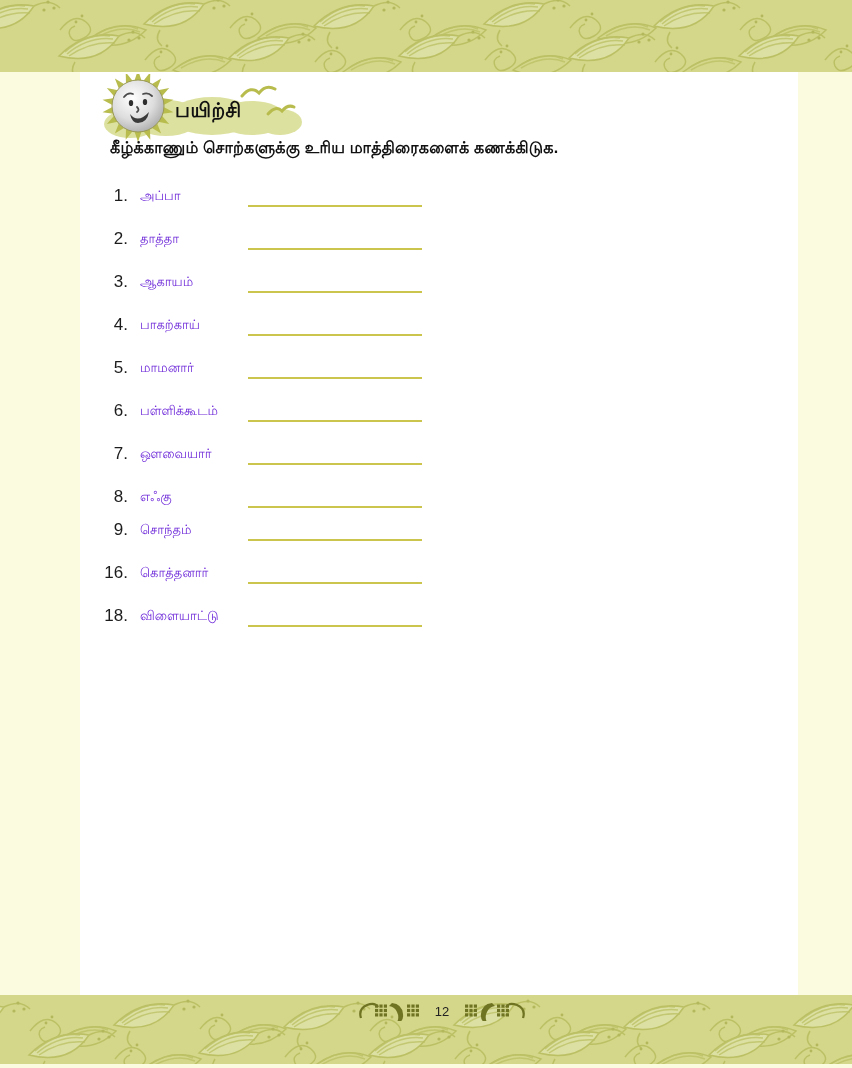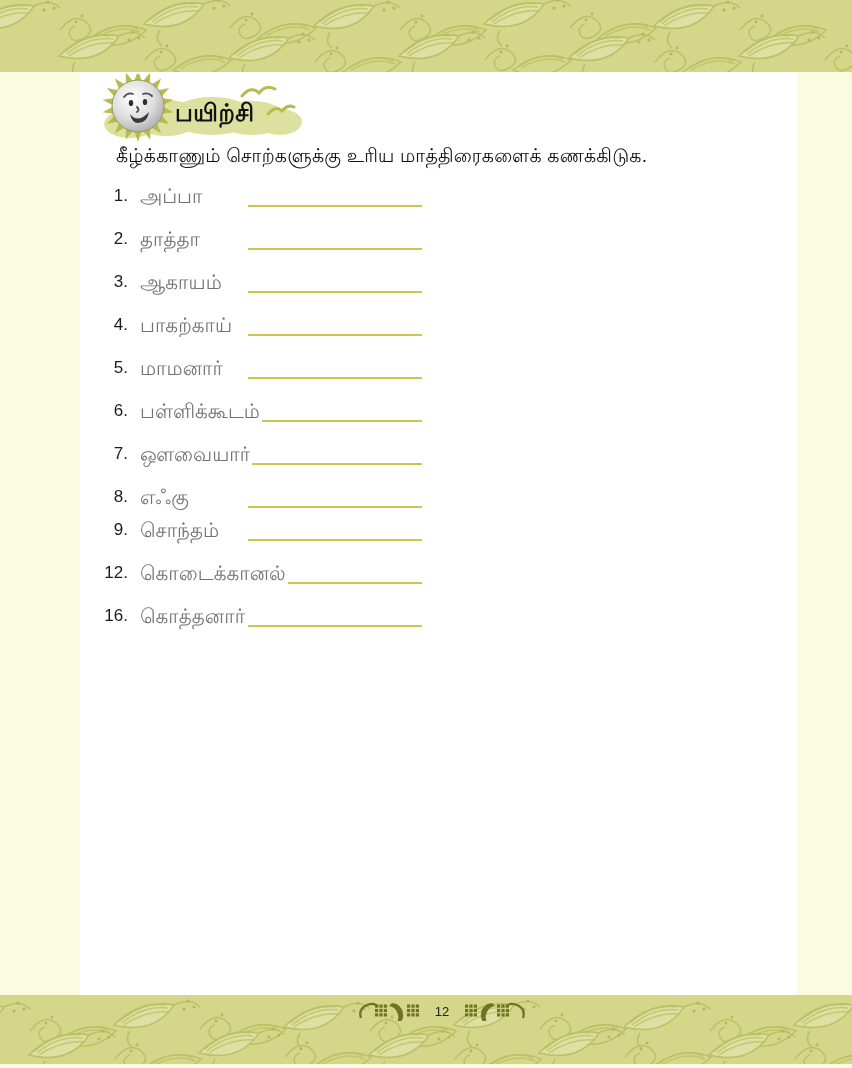--- a/index.html
+++ b/index.html
@@ -20,41 +20,41 @@
   .strip{position:absolute;top:72px;height:923px;background:#fbfbdf;}
   .strip-left{left:0;width:80px;}
   .strip-right{left:798px;width:54px;}
   
   .content{position:absolute;left:80px;top:72px;width:718px;height:923px;background:#ffffff;}
   
   .badge{position:absolute;left:0px;top:0px;width:320px;height:80px;}
   .badge-svg{position:absolute;left:4px;top:2px;}
   .badge-label{
     position:absolute;left:95px;top:27px;
-    font-size:24px;font-weight:bold;color:#111;letter-spacing:.5px;
+    font-size:20px;font-weight:bold;color:#111;letter-spacing:.5px;
   }
   
   .instruction{
-    position:absolute;left:25px;top:62px;width:670px;margin:11px;
-    font-size:19px;font-weight:normal;color:#111;letter-spacing:.2px;
+    position:absolute;left:25px;top:62px;width:670px;margin:5px;
+    font-size:16px;font-weight:bold;color:#111;letter-spacing:.2px;
   }
   
   .word-list{
     position:absolute;left:20px;top:112px;width:322px;
     margin:0;padding:0;list-style:none;
   }
   .row{display:flex;align-items:flex-start;height:24px;margin-bottom:19px;}
   .row.tight-bottom{margin-bottom:9px;}
   .num{
     width:28px;text-align:right;margin-right:12px;flex:0 0 auto;
     font-size:17px;color:#1c1c1c;line-height:24px;
   }
   .word{
     min-width:106px;flex:0 0 auto;padding-right:2px;
-    font-size:20px;color:#737373;line-height:24px;white-space:nowrap;
+    font-size:13px;color:#6d28d9;line-height:24px;white-space:nowrap;
   }
   .blank{
     flex:1 1 auto;height:21px;
     border-bottom:2px solid #cbc54d;
   }
   
   .footer{
     position:absolute;top:1000px;left:16px;width:852px;height:22px;
     display:flex;justify-content:center;align-items:center;gap:14px;
   }
@@ -231,27 +231,27 @@
           <span class="num">8.</span>
           <span class="word">எஃகு</span>
           <span class="blank"></span>
         </li>
         <li class="row">
           <span class="num">9.</span>
           <span class="word">சொந்தம்</span>
           <span class="blank"></span>
         </li>
         <li class="row">
-          <span class="num">12.</span>
-          <span class="word">கொடைக்கானல்</span>
-          <span class="blank"></span>
-        </li>
-        <li class="row">
           <span class="num">16.</span>
           <span class="word">கொத்தனார்</span>
+          <span class="blank"></span>
+        </li>
+        <li class="row">
+          <span class="num">18.</span>
+          <span class="word">விளையாட்டு</span>
           <span class="blank"></span>
         </li>
       </ol>
   </div>
 
   <svg class="band-bottom" width="852" height="69" viewBox="0 0 852 69" xmlns="http://www.w3.org/2000/svg">
     <rect width="852" height="69" fill="#d4d689"></rect>
     <use href="#leafmotif" transform="translate(-60,2)"></use>
     <use href="#leafmotif" transform="translate(110,0)"></use>
     <use href="#leafmotif" transform="translate(280,2)"></use>

